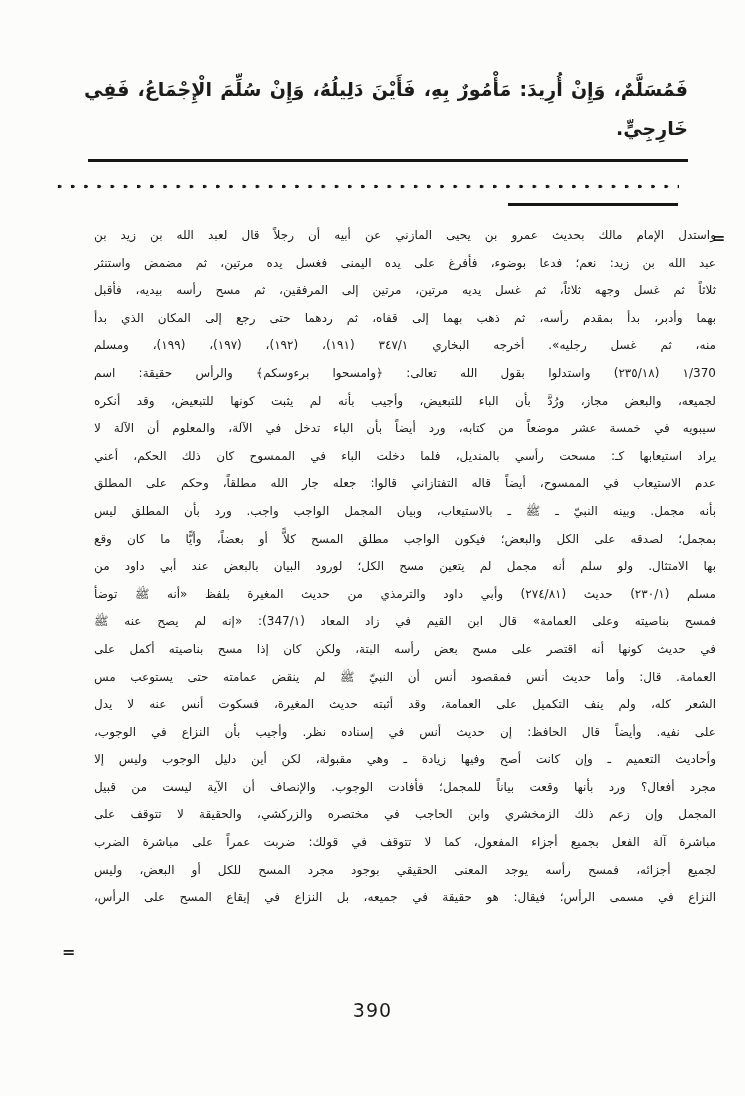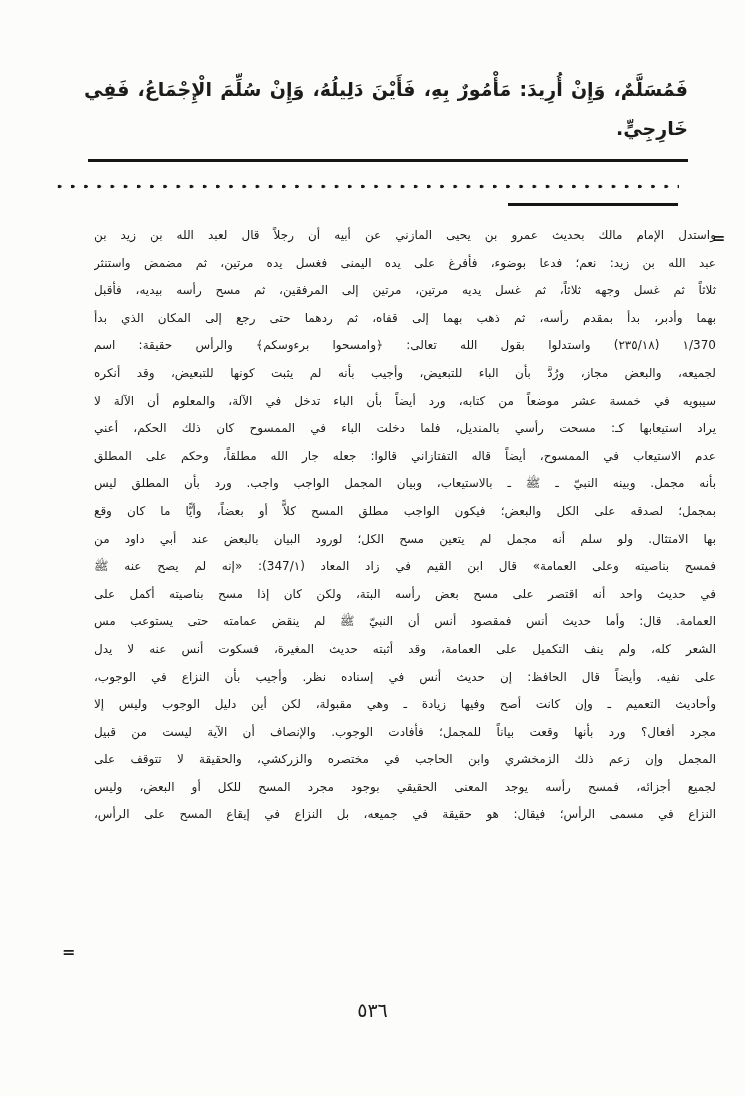--- a/index.html
+++ b/index.html
@@ -85,37 +85,40 @@
   <div class="dots"></div>
   <div class="rule-short"></div>
 
   <div class="eq eq-top">=</div>
 
   <div class="commentary">
       <div class="c-line">واستدل الإمام مالك بحديث عمرو بن يحيى المازني عن أبيه أن رجلاً قال لعبد الله بن زيد بن</div>
       <div class="c-line">عبد الله بن زيد: نعم؛ فدعا بوضوء، فأفرغ على يده اليمنى فغسل يده مرتين، ثم مضمض واستنثر</div>
       <div class="c-line">ثلاثاً ثم غسل وجهه ثلاثاً، ثم غسل يديه مرتين، مرتين إلى المرفقين، ثم مسح رأسه بيديه، فأقبل</div>
       <div class="c-line">بهما وأدبر، بدأ بمقدم رأسه، ثم ذهب بهما إلى قفاه، ثم ردهما حتى رجع إلى المكان الذي بدأ</div>
+      <div class="c-line">منه، ثم غسل رجليه». أخرجه البخاري ٣٤٧/١ (١٩١)، (١٩٢)، (١٩٧)، (١٩٩)، ومسلم</div>
       <div class="c-line">370/١ (٢٣٥/١٨) واستدلوا بقول الله تعالى: ﴿وامسحوا برءوسكم﴾ والرأس حقيقة: اسم</div>
       <div class="c-line">لجميعه، والبعض مجاز، ورُدَّ بأن الباء للتبعيض، وأجيب بأنه لم يثبت كونها للتبعيض، وقد أنكره</div>
       <div class="c-line">سيبويه في خمسة عشر موضعاً من كتابه، ورد أيضاً بأن الباء تدخل في الآلة، والمعلوم أن الآلة لا</div>
       <div class="c-line">يراد استيعابها كـ: مسحت رأسي بالمنديل، فلما دخلت الباء في الممسوح كان ذلك الحكم، أعني</div>
       <div class="c-line">عدم الاستيعاب في الممسوح، أيضاً قاله التفتازاني قالوا: جعله جار الله مطلقاً، وحكم على المطلق</div>
       <div class="c-line">بأنه مجمل. وبينه النبيّ ـ ﷺ ـ بالاستيعاب، وبيان المجمل الواجب واجب. ورد بأن المطلق ليس</div>
       <div class="c-line">بمجمل؛ لصدقه على الكل والبعض؛ فيكون الواجب مطلق المسح كلاًّ أو بعضاً، وأيًّا ما كان وقع</div>
       <div class="c-line">بها الامتثال. ولو سلم أنه مجمل لم يتعين مسح الكل؛ لورود البيان بالبعض عند أبي داود من</div>
+      <div class="c-line">مسلم (٢٣٠/١) حديث (٢٧٤/٨١) وأبي داود والترمذي من حديث المغيرة بلفظ «أنه ﷺ توضأ</div>
       <div class="c-line">فمسح بناصيته وعلى العمامة» قال ابن القيم في زاد المعاد (347/١): «إنه لم يصح عنه ﷺ</div>
-      <div class="c-line">في حديث واحد أنه اقتصر على مسح بعض رأسه البتة، ولكن كان إذا مسح بناصيته أكمل على</div>
+      <div class="c-line">في حديث كونها أنه اقتصر على مسح بعض رأسه البتة، ولكن كان إذا مسح بناصيته أكمل على</div>
       <div class="c-line">العمامة. قال: وأما حديث أنس فمقصود أنس أن النبيّ ﷺ لم ينقض عمامته حتى يستوعب مس</div>
       <div class="c-line">الشعر كله، ولم ينف التكميل على العمامة، وقد أثبته حديث المغيرة، فسكوت أنس عنه لا يدل</div>
       <div class="c-line">على نفيه. وأيضاً قال الحافظ: إن حديث أنس في إسناده نظر. وأجيب بأن النزاع في الوجوب،</div>
       <div class="c-line">وأحاديث التعميم ـ وإن كانت أصح وفيها زيادة ـ وهي مقبولة، لكن أين دليل الوجوب وليس إلا</div>
       <div class="c-line">مجرد أفعال؟ ورد بأنها وقعت بياناً للمجمل؛ فأفادت الوجوب. والإنصاف أن الآية ليست من قبيل</div>
       <div class="c-line">المجمل وإن زعم ذلك الزمخشري وابن الحاجب في مختصره والزركشي، والحقيقة لا تتوقف على</div>
+      <div class="c-line">مباشرة آلة الفعل بجميع أجزاء المفعول، كما لا تتوقف في قولك: ضربت عمراً على مباشرة الضرب</div>
       <div class="c-line">لجميع أجزائه، فمسح رأسه يوجد المعنى الحقيقي بوجود مجرد المسح للكل أو البعض، وليس</div>
       <div class="c-line">النزاع في مسمى الرأس؛ فيقال: هو حقيقة في جميعه، بل النزاع في إيقاع المسح على الرأس،</div>
     </div>
 
   <div class="eq eq-bottom">=</div>
 
-  <div class="pagenum">٥٣٦</div>
+  <div class="pagenum">390</div>
 
 </div>
 
 </body></html>

